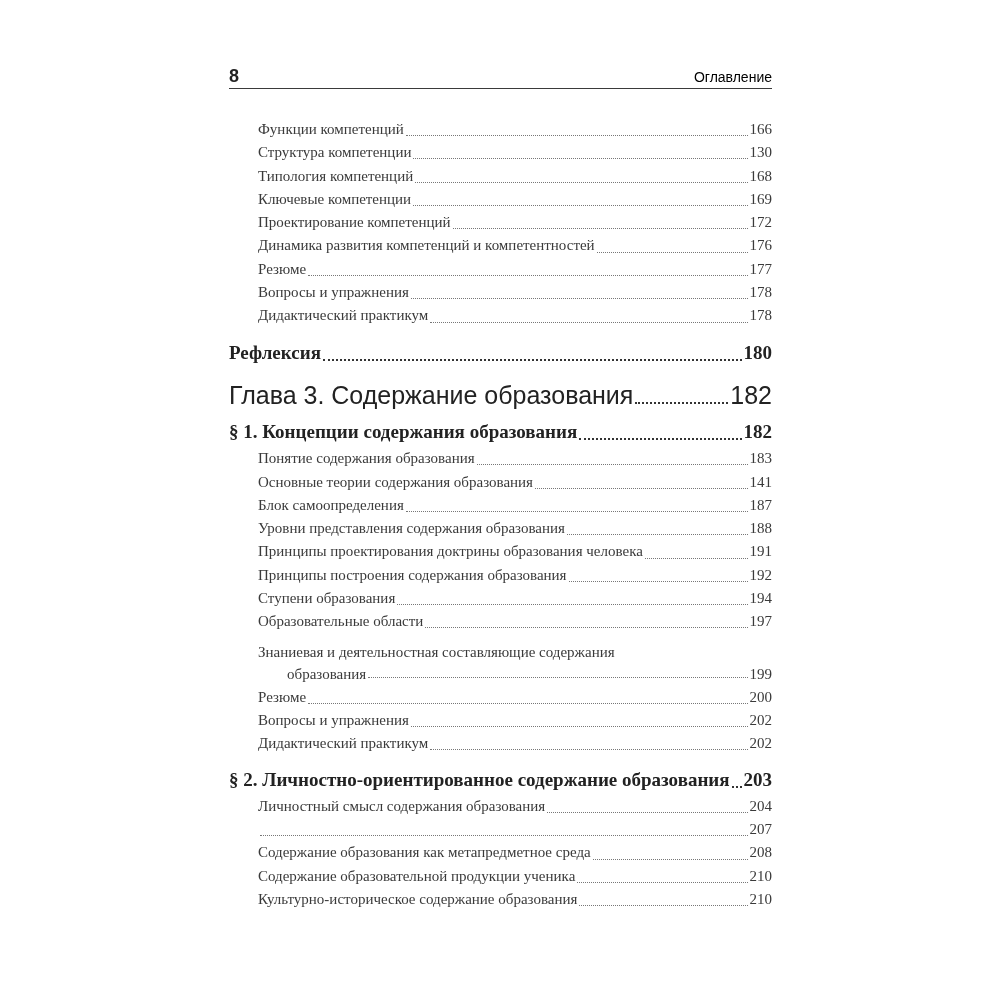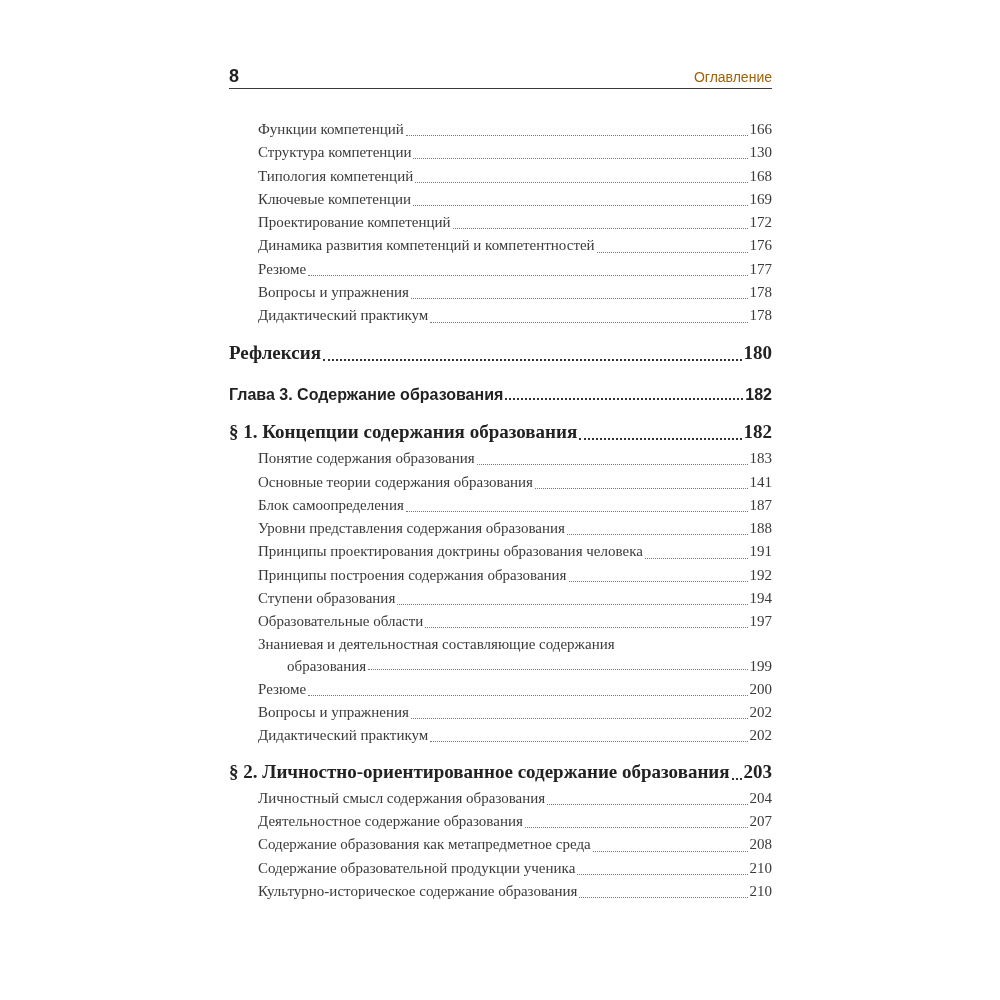--- a/index.html
+++ b/index.html
@@ -1,34 +1,34 @@
 <!DOCTYPE html>
 <html><head>
 <meta charset="utf-8">
 <style>
   html, body { margin: 0; padding: 0; background: #ffffff; }
   body { width: 1000px; height: 1000px; position: relative; overflow: hidden; color: #2a2a2a; }
   .page { position: absolute; left: 229px; top: 0; width: 543px; height: 1000px; }
   .header { position: absolute; left: 0; top: 66px; width: 543px; height: 22px; border-bottom: 1px solid #3a3a3a; }
   .page-num { position: absolute; left: 0; top: 0; font-family: "Liberation Sans", sans-serif; font-weight: bold; font-size: 18px; color: #222; }
-  .running-title { position: absolute; right: 0; top: 3px; font-family: "Liberation Sans", sans-serif; font-size: 14px; color: #a16207; }
+  .running-title { position: absolute; right: 0; top: 3px; font-family: "Liberation Sans", sans-serif; font-size: 14px; color: #000000; }
 
   .toc { position: absolute; left: 0; top: 118px; width: 543px; font-family: "Liberation Serif", serif; }
   .row { display: flex; align-items: center; width: 100%; font-size: 15px; line-height: 23.3px; height: 23.3px; color: #3a3a3a; }
   .row .label { white-space: nowrap; }
   .row .dots { flex: 1; overflow: hidden; white-space: nowrap; margin: 0 2px; position: relative; height: 1em; }
   .row .dots::after { content: ""; position: absolute; left: 0; right: 0; bottom: 1px; border-bottom: 1.5px dotted #777; }
   .row .pg { white-space: nowrap; }
   .sub { padding-left: 29px; box-sizing: border-box; }
-  .sub.wrap2 { display: block; height: auto; }
+  .sub.wrap2 { display: block; height: auto; margin-top: 8px; }
   .sub.wrap2 .line1 { display: block; line-height: 21px; }
   .sub.wrap2 .line2 { display: flex; align-items: baseline; padding-left: 29px; line-height: 23px; }
   .sec { font-weight: bold; color: #222; font-size: 19px; }
   .sec .dots::after { border-bottom: 2px dotted #333; }
-  .chap { font-family: "Liberation Sans", sans-serif; font-weight: bold; font-size: 16px; color: #222; height: 30px; line-height: 30px; }
+  .chap { font-family: "Liberation Sans", sans-serif; font-weight: normal; font-size: 25px; color: #222; height: 30px; line-height: 30px; }
   .chap .dots::after { border-bottom: 2.5px dotted #333; bottom: 3px; }
   .gap-s { height: 13px; }
   .gap-m { height: 16px; }
 </style>
 </head>
 <body>
 
 <div class="page">
   <div class="header">
     <span class="page-num">8</span>
@@ -176,21 +176,20 @@
         <span class="pg">203</span>
       </div>
     <div style="height:4px"></div>
 
     <div class="row sub">
         <span class="label">Личностный смысл содержания образования</span>
         <span class="dots"></span>
         <span class="pg">204</span>
       </div>
     <div class="row sub">
-        <span class="label">Деятельностное содержание образования</span>
         <span class="dots"></span>
         <span class="pg">207</span>
       </div>
     <div class="row sub">
         <span class="label">Содержание образования как метапредметное среда</span>
         <span class="dots"></span>
         <span class="pg">208</span>
       </div>
     <div class="row sub">
         <span class="label">Содержание образовательной продукции ученика</span>

